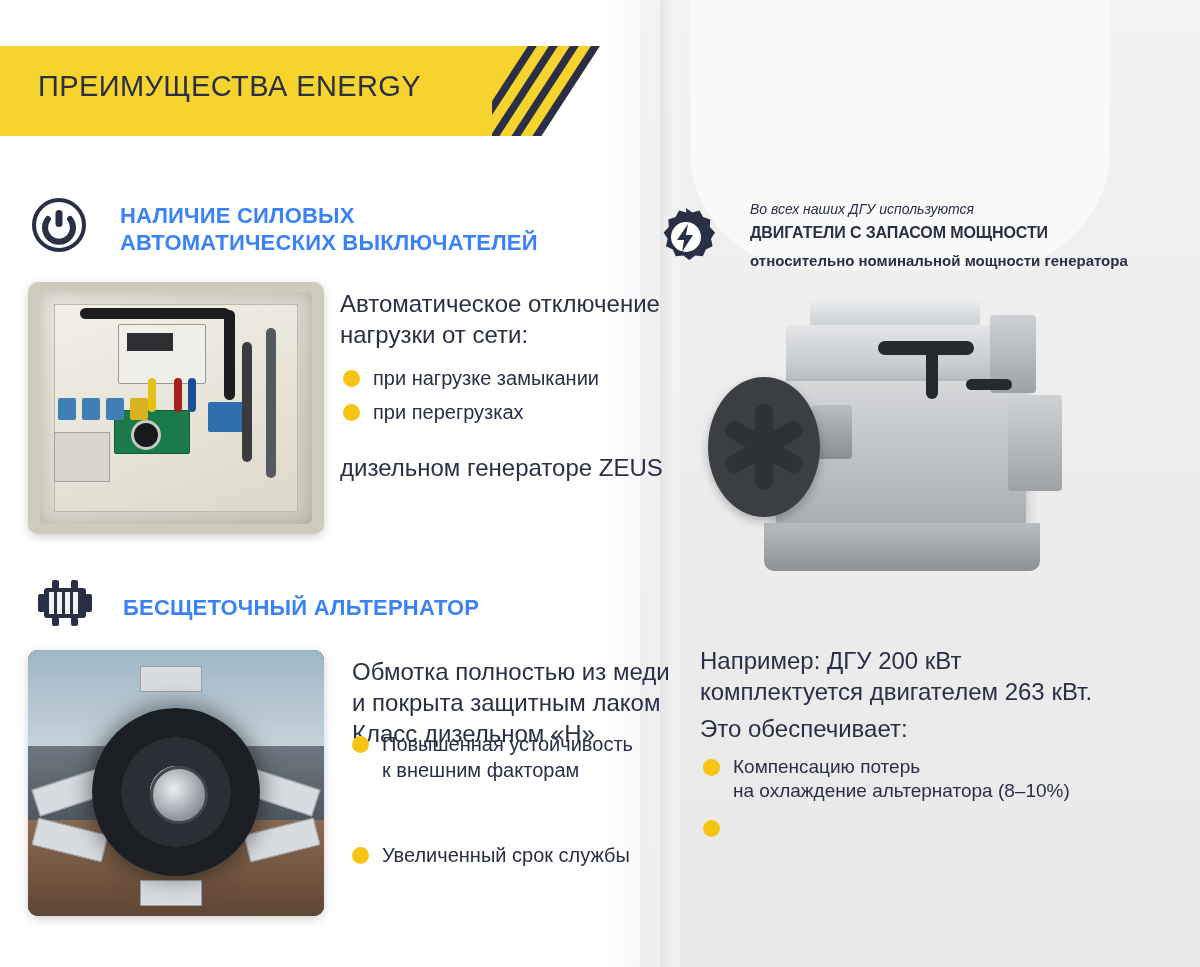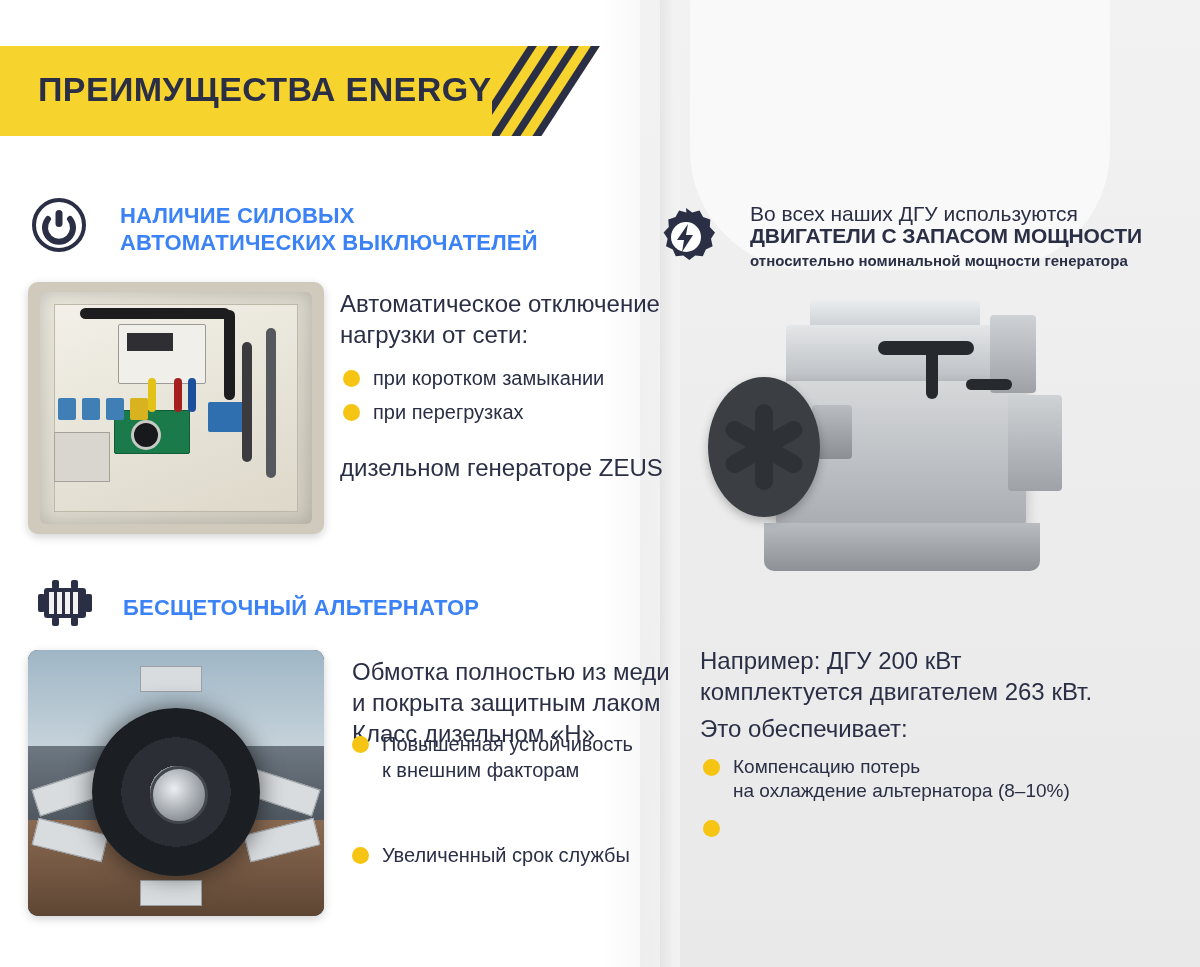--- a/index.html
+++ b/index.html
@@ -70,22 +70,22 @@
     top: 0;
     width: 600px;
     height: 90px;
     background: #f6d32d;
     clip-path: polygon(0 0, 600px 0, 540px 90px, 0 90px);
   }
   .header-title {
     position: absolute;
     left: 38px;
     top: 24px;
-    font-size: 34px;
-    font-weight: bold;
+    font-size: 29px;
+    font-weight: normal;
     letter-spacing: 0.4px;
     color: #2a2f45;
     white-space: nowrap;
   }
   .header-stripes {
     position: absolute;
     left: 492px;
     top: 0;
     width: 110px;
     height: 90px;
@@ -121,23 +121,24 @@
 
   
   .body-text {
     position: absolute;
     font-size: 24px;
     color: #2a2f45;
     line-height: 1.3;
   }
   .small-text {
     position: absolute;
-    font-size: 21px;
+    font-size: 14px;
     color: #2a2f45;
     line-height: 1.25;
+    font-style: italic;
   }
 
   
   .bullet-row {
     position: absolute;
     display: flex;
     align-items: flex-start;
   }
   .bullet-dot {
     width: 17px;
@@ -360,21 +361,21 @@
   <div class="wire" style="left:238px; top:46px; width:10px; height:150px; background:#55585c;"></div>
 </div>
 
 <div class="body-text" style="left:340px; top:288px; width:320px;">
   <div>Автоматическое отключение</div>
   <div>нагрузки от сети:</div>
 </div>
 
 <div class="bullet-row" style="left:343px; top:366px; width:330px;">
   <div class="bullet-dot"></div>
-  <div class="bullet-text">при коротком замыкании</div>
+  <div class="bullet-text">при нагрузке замыкании</div>
 </div>
 <div class="bullet-row" style="left:343px; top:400px; width:330px;">
   <div class="bullet-dot"></div>
   <div class="bullet-text">при перегрузках</div>
 </div>
 
 <div class="body-text" style="left:340px; top:452px; width:330px;">
   <div>дизельном генераторе ZEUS</div>
 </div>
 
@@ -430,21 +431,21 @@
 <div class="icon-badge" style="left:655px; top:206px; width:62px; height:62px;">
   <svg width="62" height="62" viewBox="0 0 62 62">
     <path d="M31 2 l6.2 4.4 7.3 -1.9 3.6 6.6 7.2 2.3 -0.5 7.5 5.2 5.5 -4 6.4 1.6 7.4 -6.8 3.2 -3 6.9 -7.5 -0.8 -6 4.6 -6 -4.6 -7.5 0.8 -3 -6.9 -6.8 -3.2 1.6 -7.4 -4 -6.4 5.2 -5.5 -0.5 -7.5 7.2 -2.3 3.6 -6.6 7.3 1.9z" fill="#2a2f45"></path>
     <circle cx="31" cy="31" r="15" fill="#ffffff"></circle>
     <path d="M33 18 L22 34 h7 l-2 12 11 -17 h-7z" fill="#2a2f45"></path>
   </svg>
 </div>
 
 <div class="small-text" style="left:750px; top:201px; width:440px;">Во всех наших ДГУ используются</div>
 
-<div style="position:absolute; left:750px; top:224px; width:430px; font-size:21px; font-weight:bold; color:#2a2f45; letter-spacing:-0.1px;">ДВИГАТЕЛИ С ЗАПАСОМ МОЩНОСТИ</div>
+<div style="position:absolute; left:750px; top:224px; width:430px; font-size:16px; font-weight:bold; color:#2a2f45; letter-spacing:-0.1px;">ДВИГАТЕЛИ С ЗАПАСОМ МОЩНОСТИ</div>
 
 <div style="position:absolute; left:750px; top:252px; width:430px; font-size:15px; font-weight:bold; color:#2a2f45;">относительно номинальной мощности генератора</div>
 
 <div class="engine">
   <div class="eng-cover"></div>
   <div class="eng-head"></div>
   <div class="eng-block"></div>
   <div class="eng-sump"></div>
   <div class="eng-part" style="left:300px; top:30px; width:46px; height:78px;"></div>
   <div class="eng-part" style="left:318px; top:110px; width:54px; height:96px;"></div>

